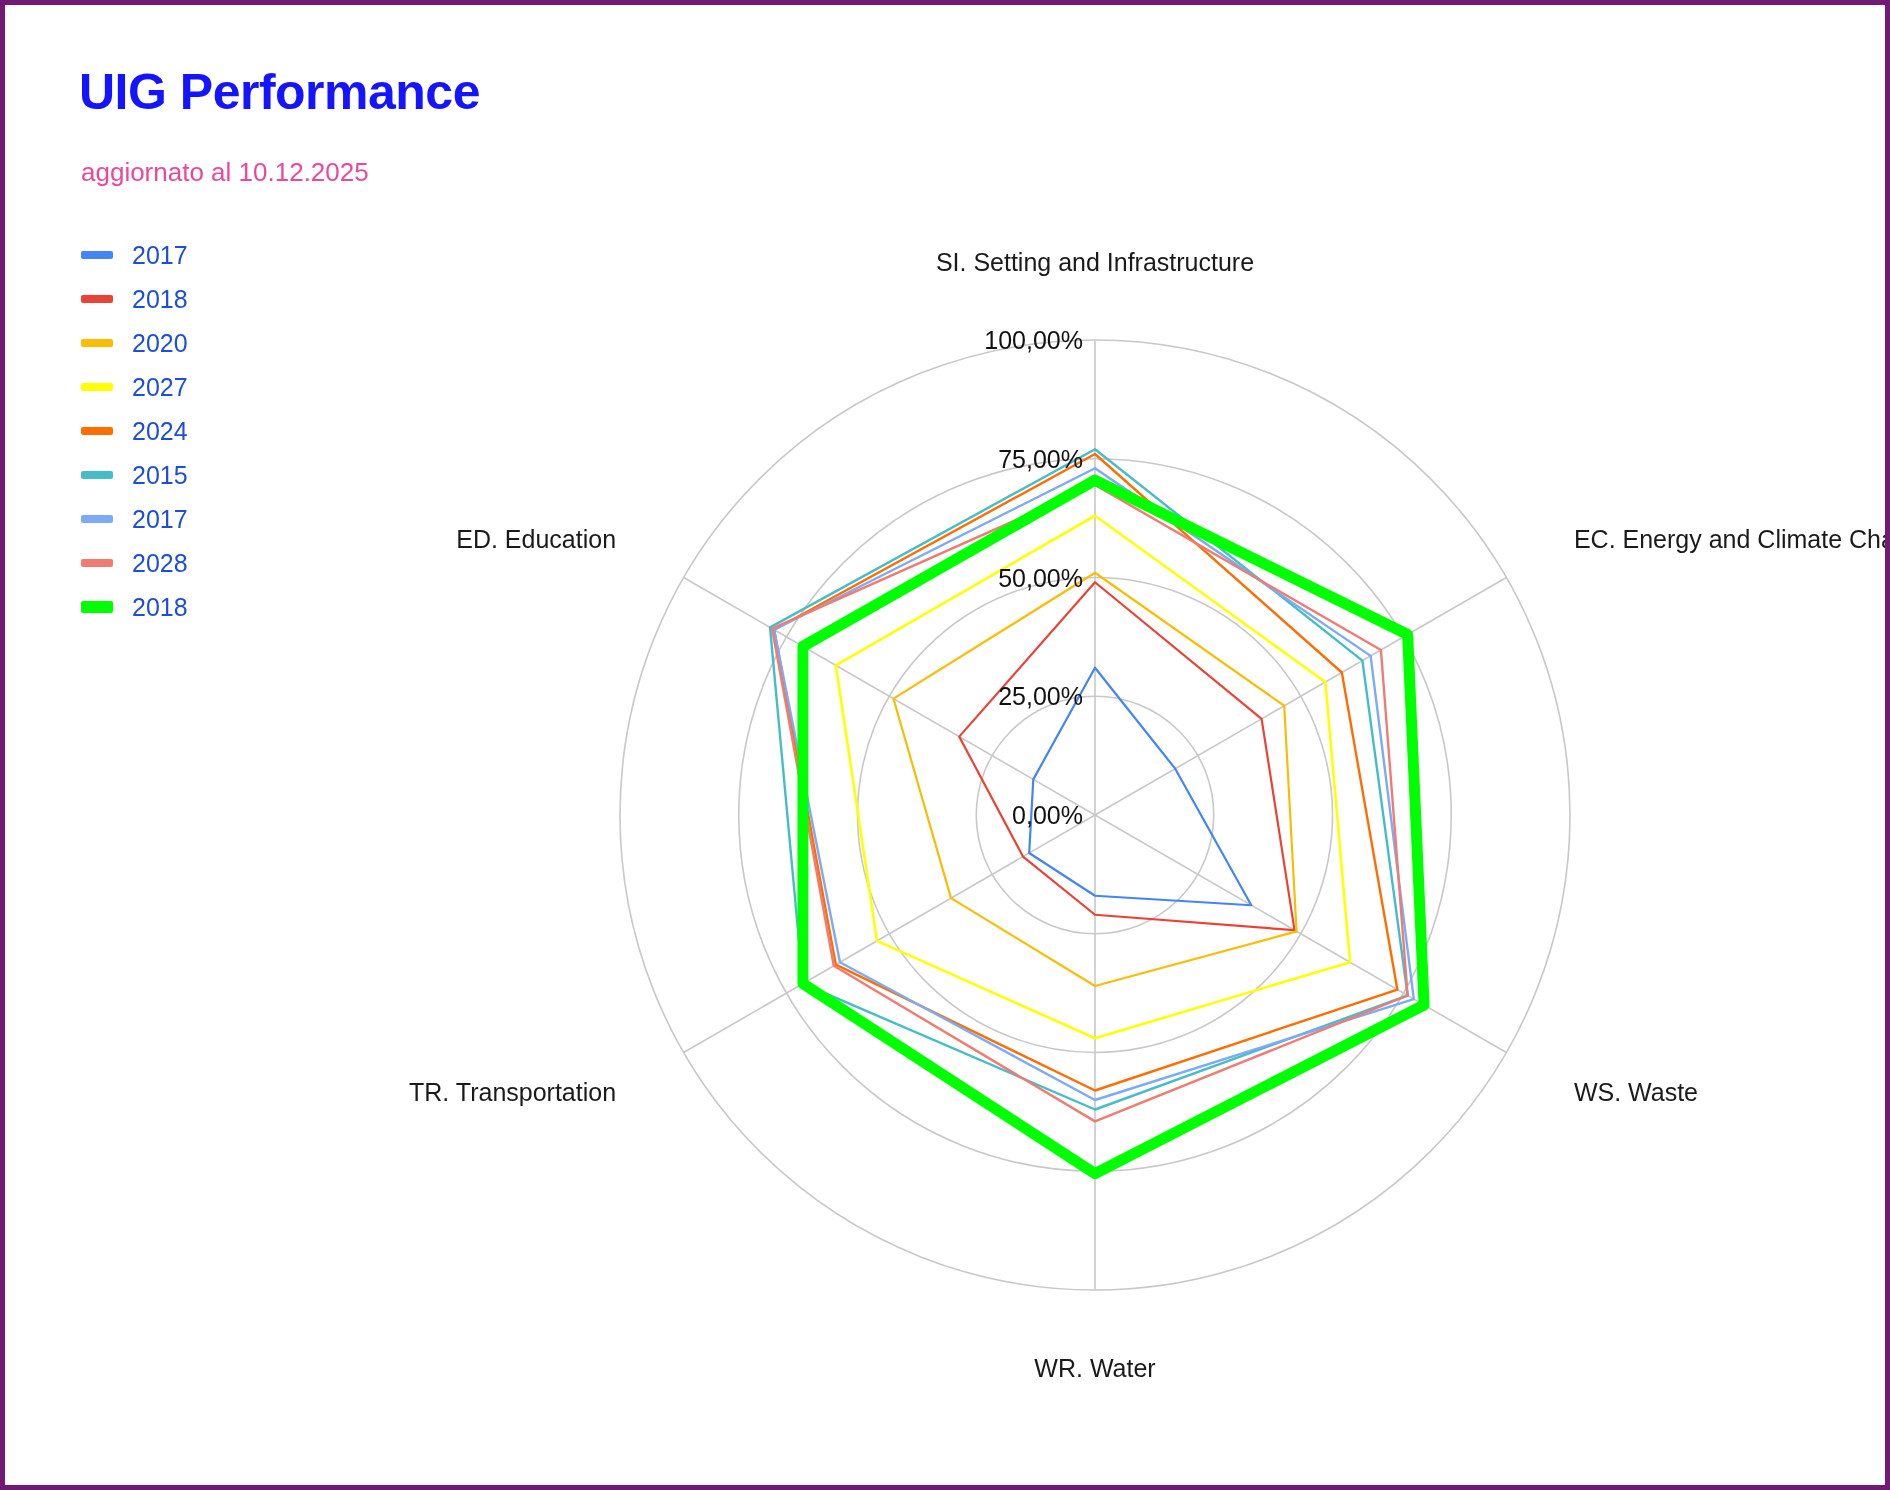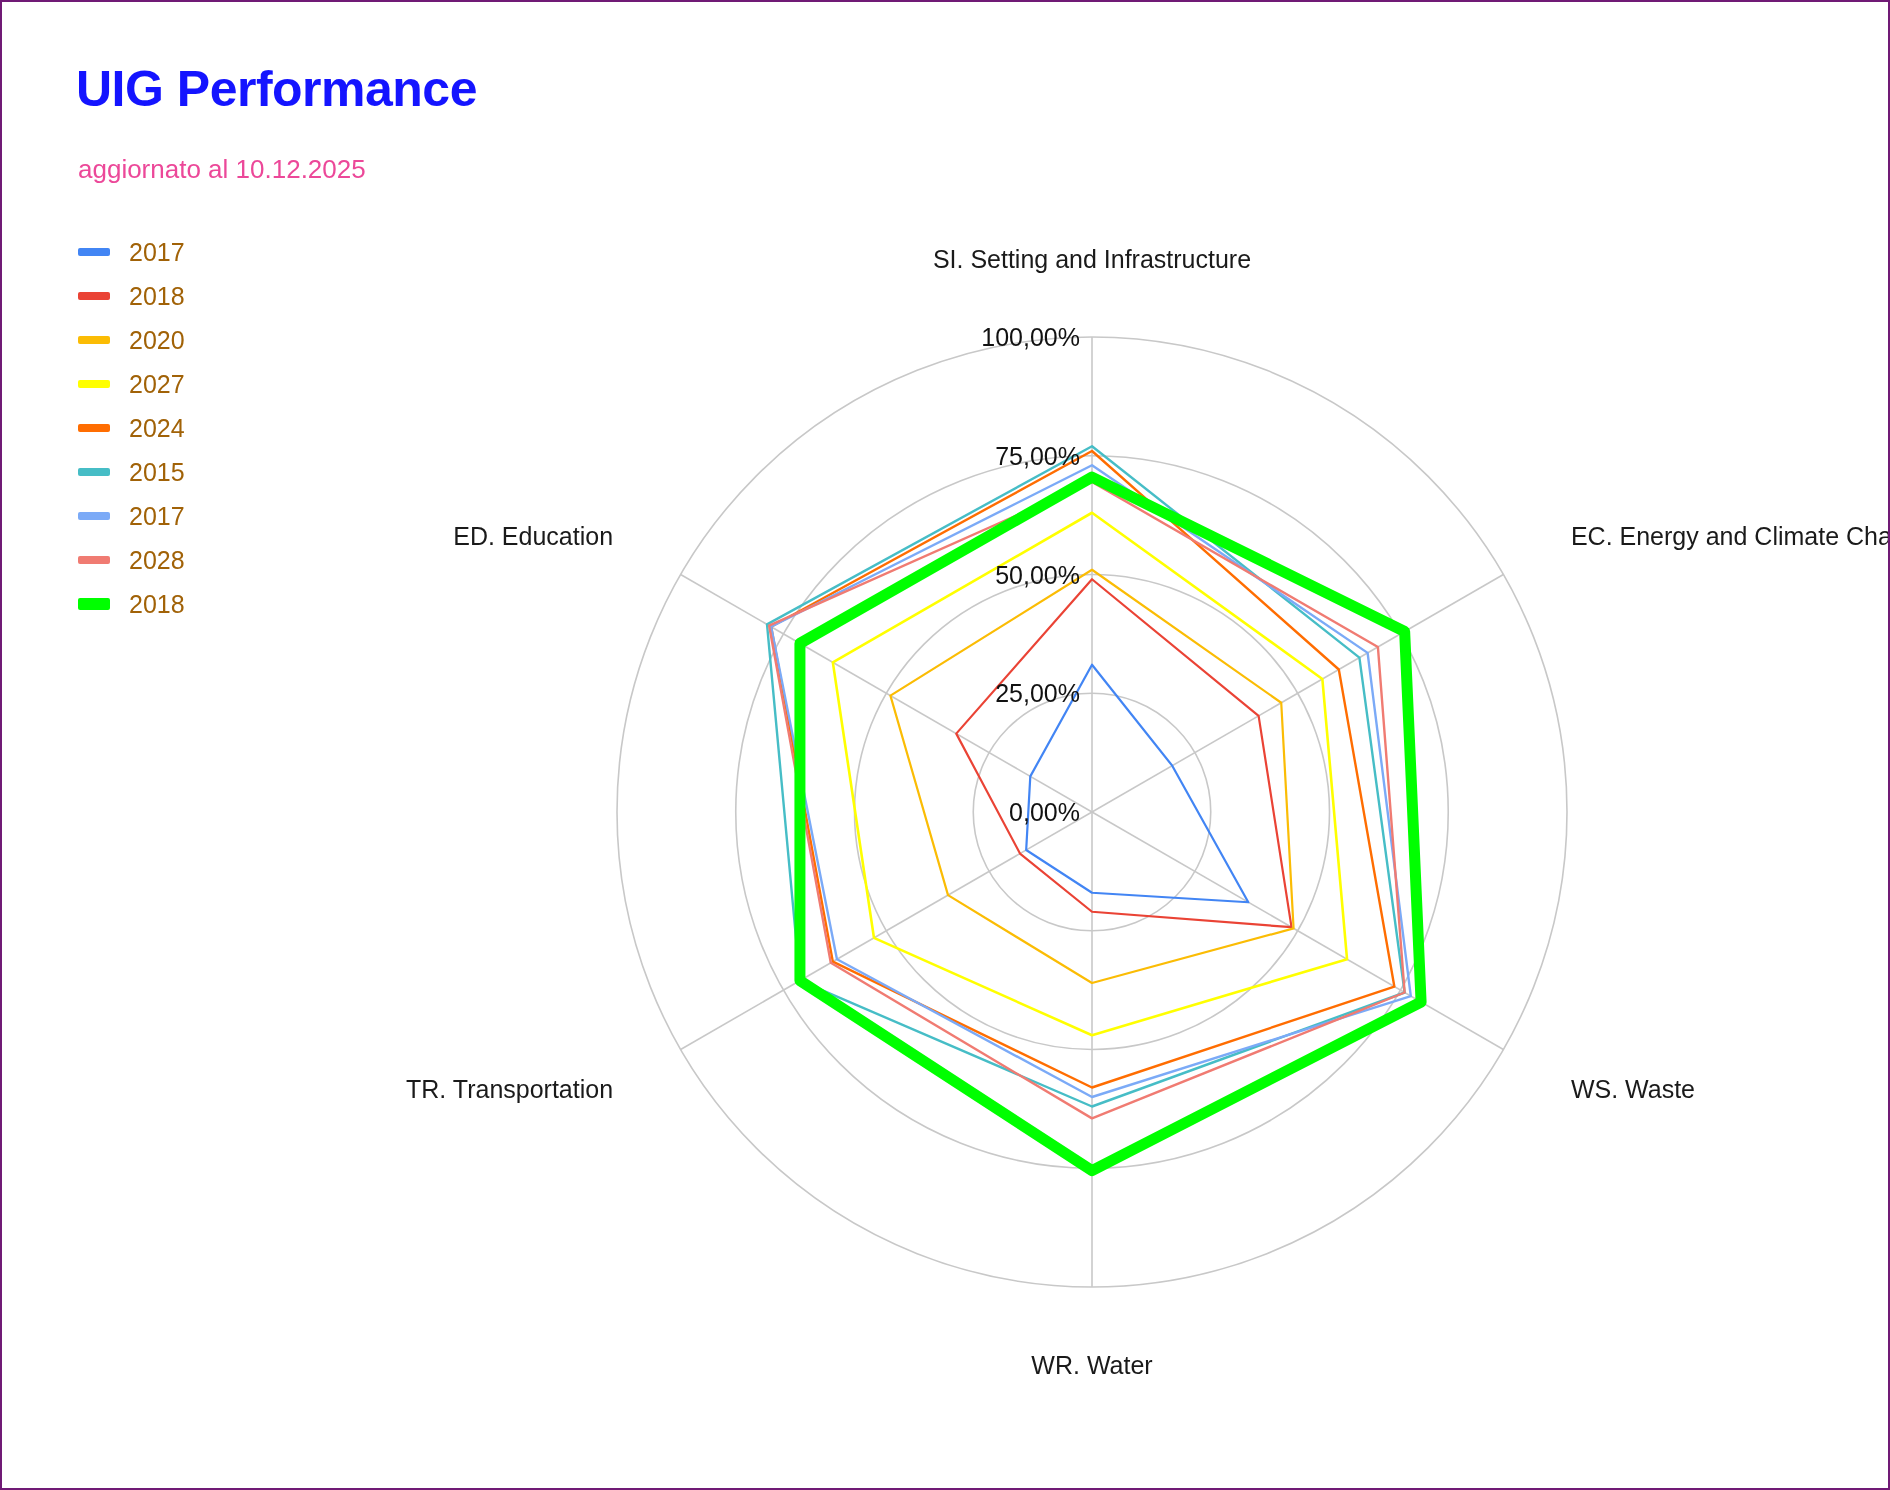--- a/index.html
+++ b/index.html
@@ -8,21 +8,21 @@
     background: #ffffff;
   }
   body {
     font-family: "Liberation Sans", sans-serif;
   }
   #page {
     position: relative;
     width: 1890px;
     height: 1490px;
     background: #ffffff;
-    border: 2px solid #701a75;
+    border: 5px solid #701a75;
     box-sizing: border-box;
     overflow: hidden;
   }
   #chart-title {
     position: absolute;
     left: 74px;
     top: 58px;
     font-size: 50px;
     font-weight: bold;
     color: #1414ff;
@@ -53,21 +53,21 @@
     height: 8px;
     border-radius: 2px;
     margin-right: 19px;
     flex: 0 0 auto;
   }
   .legend-swatch.thick {
     height: 12px;
   }
   .legend-label {
     font-size: 25px;
-    color: #a16207;
+    color: #1d4ed8;
     line-height: 1;
   }
   #radar-wrap {
     position: absolute;
     left: 330px;
     top: 110px;
     width: 1520px;
     height: 1360px;
   }
   svg.radar {

